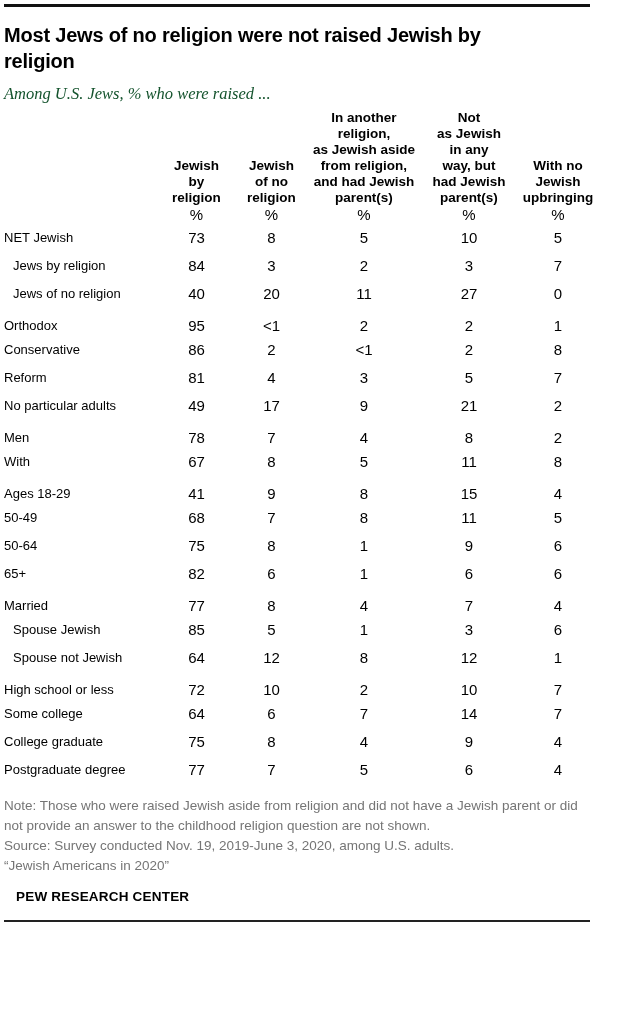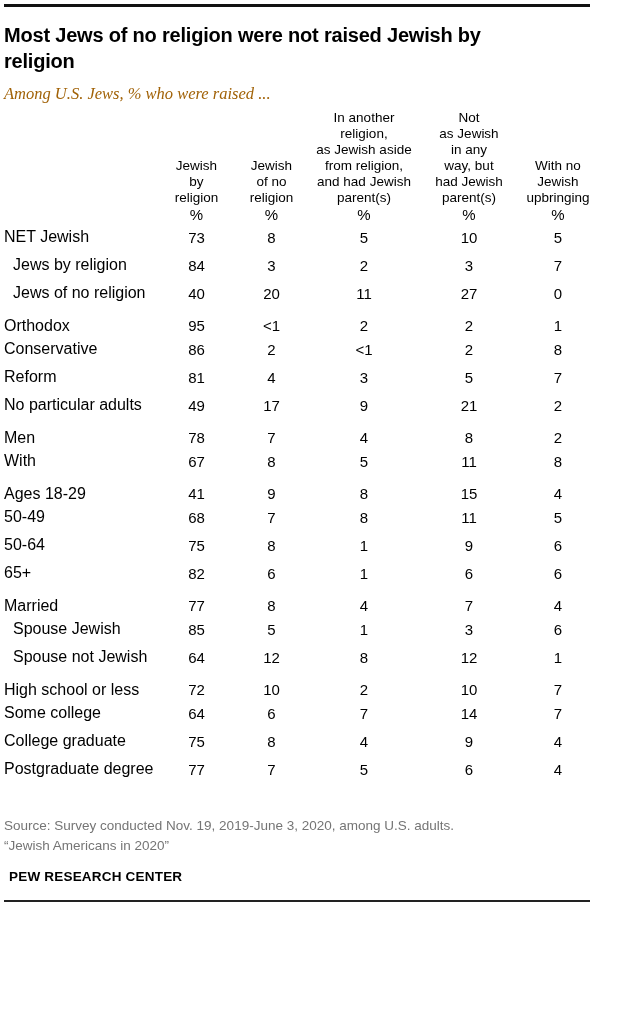--- a/index.html
+++ b/index.html
@@ -20,47 +20,47 @@
     font-weight: 700;
     letter-spacing: -0.2px;
     white-space: pre-line;
     color: #000;
   }
   .subtitle {
     margin: 10px 0 0 0;
     font-family: "Liberation Serif", "DejaVu Serif", serif;
     font-style: italic;
     font-size: 16.5px;
-    color: #a16207;
+    color: #14532d;
   }
   table.data {
     width: 598px;
     border-collapse: collapse;
     table-layout: fixed;
     margin-top: 6px;
   }
   table.data th, table.data td { padding: 0; }
   th.col-header {
     vertical-align: bottom;
     text-align: center;
     font-size: 13.5px;
     line-height: 16px;
-    font-weight: 400;
+    font-weight: 700;
     white-space: pre-line;
     padding-bottom: 2px;
   }
   td.unit-cell {
     text-align: center;
     font-size: 15px;
     font-weight: 400;
     padding: 5px 0 3px 0;
   }
   td.row-label {
     text-align: left;
-    font-size: 16px;
+    font-size: 13px;
     height: 28px;
     vertical-align: middle;
     padding-left: 1px;
     white-space: nowrap;
   }
   td.row-label.indent { padding-left: 9px; }
   td.value-cell {
     text-align: center;
     font-size: 15px;
     height: 28px;
@@ -68,21 +68,21 @@
   }
   tr.group-start td { padding-top: 9px; }
   .footer { margin-top: 13px; }
   .footnote {
     font-size: 13.5px;
     line-height: 20px;
     color: #757575;
     margin: 0;
   }
   .brand {
-    margin: 13px 0 0 5px;
+    margin: 13px 0 0 12px;
     font-size: 13.5px;
     font-weight: 700;
     letter-spacing: 0.2px;
     color: #000;
   }
 </style>
 </head>
 <body>
 
 <div class="page">
@@ -292,20 +292,20 @@
           <td class="value-cell">77</td>
           <td class="value-cell">7</td>
           <td class="value-cell">5</td>
           <td class="value-cell">6</td>
           <td class="value-cell">4</td>
         </tr>
       </tbody>
   </table>
 
   <div class="footer">
-    <p class="footnote"><br>
+    <p class="footnote"><span>Note: Those who were raised Jewish aside from religion and did not have a Jewish parent or did not provide an answer to the childhood religion question are not shown.</span><br>
       <span>Source: Survey conducted Nov. 19, 2019-June 3, 2020, among U.S. adults.</span><br>
       <span>“Jewish Americans in 2020”</span>
     </p>
     <p class="brand">PEW RESEARCH CENTER</p>
   </div>
   <div class="rule-bottom"></div>
 </div>
 
 </body></html>

